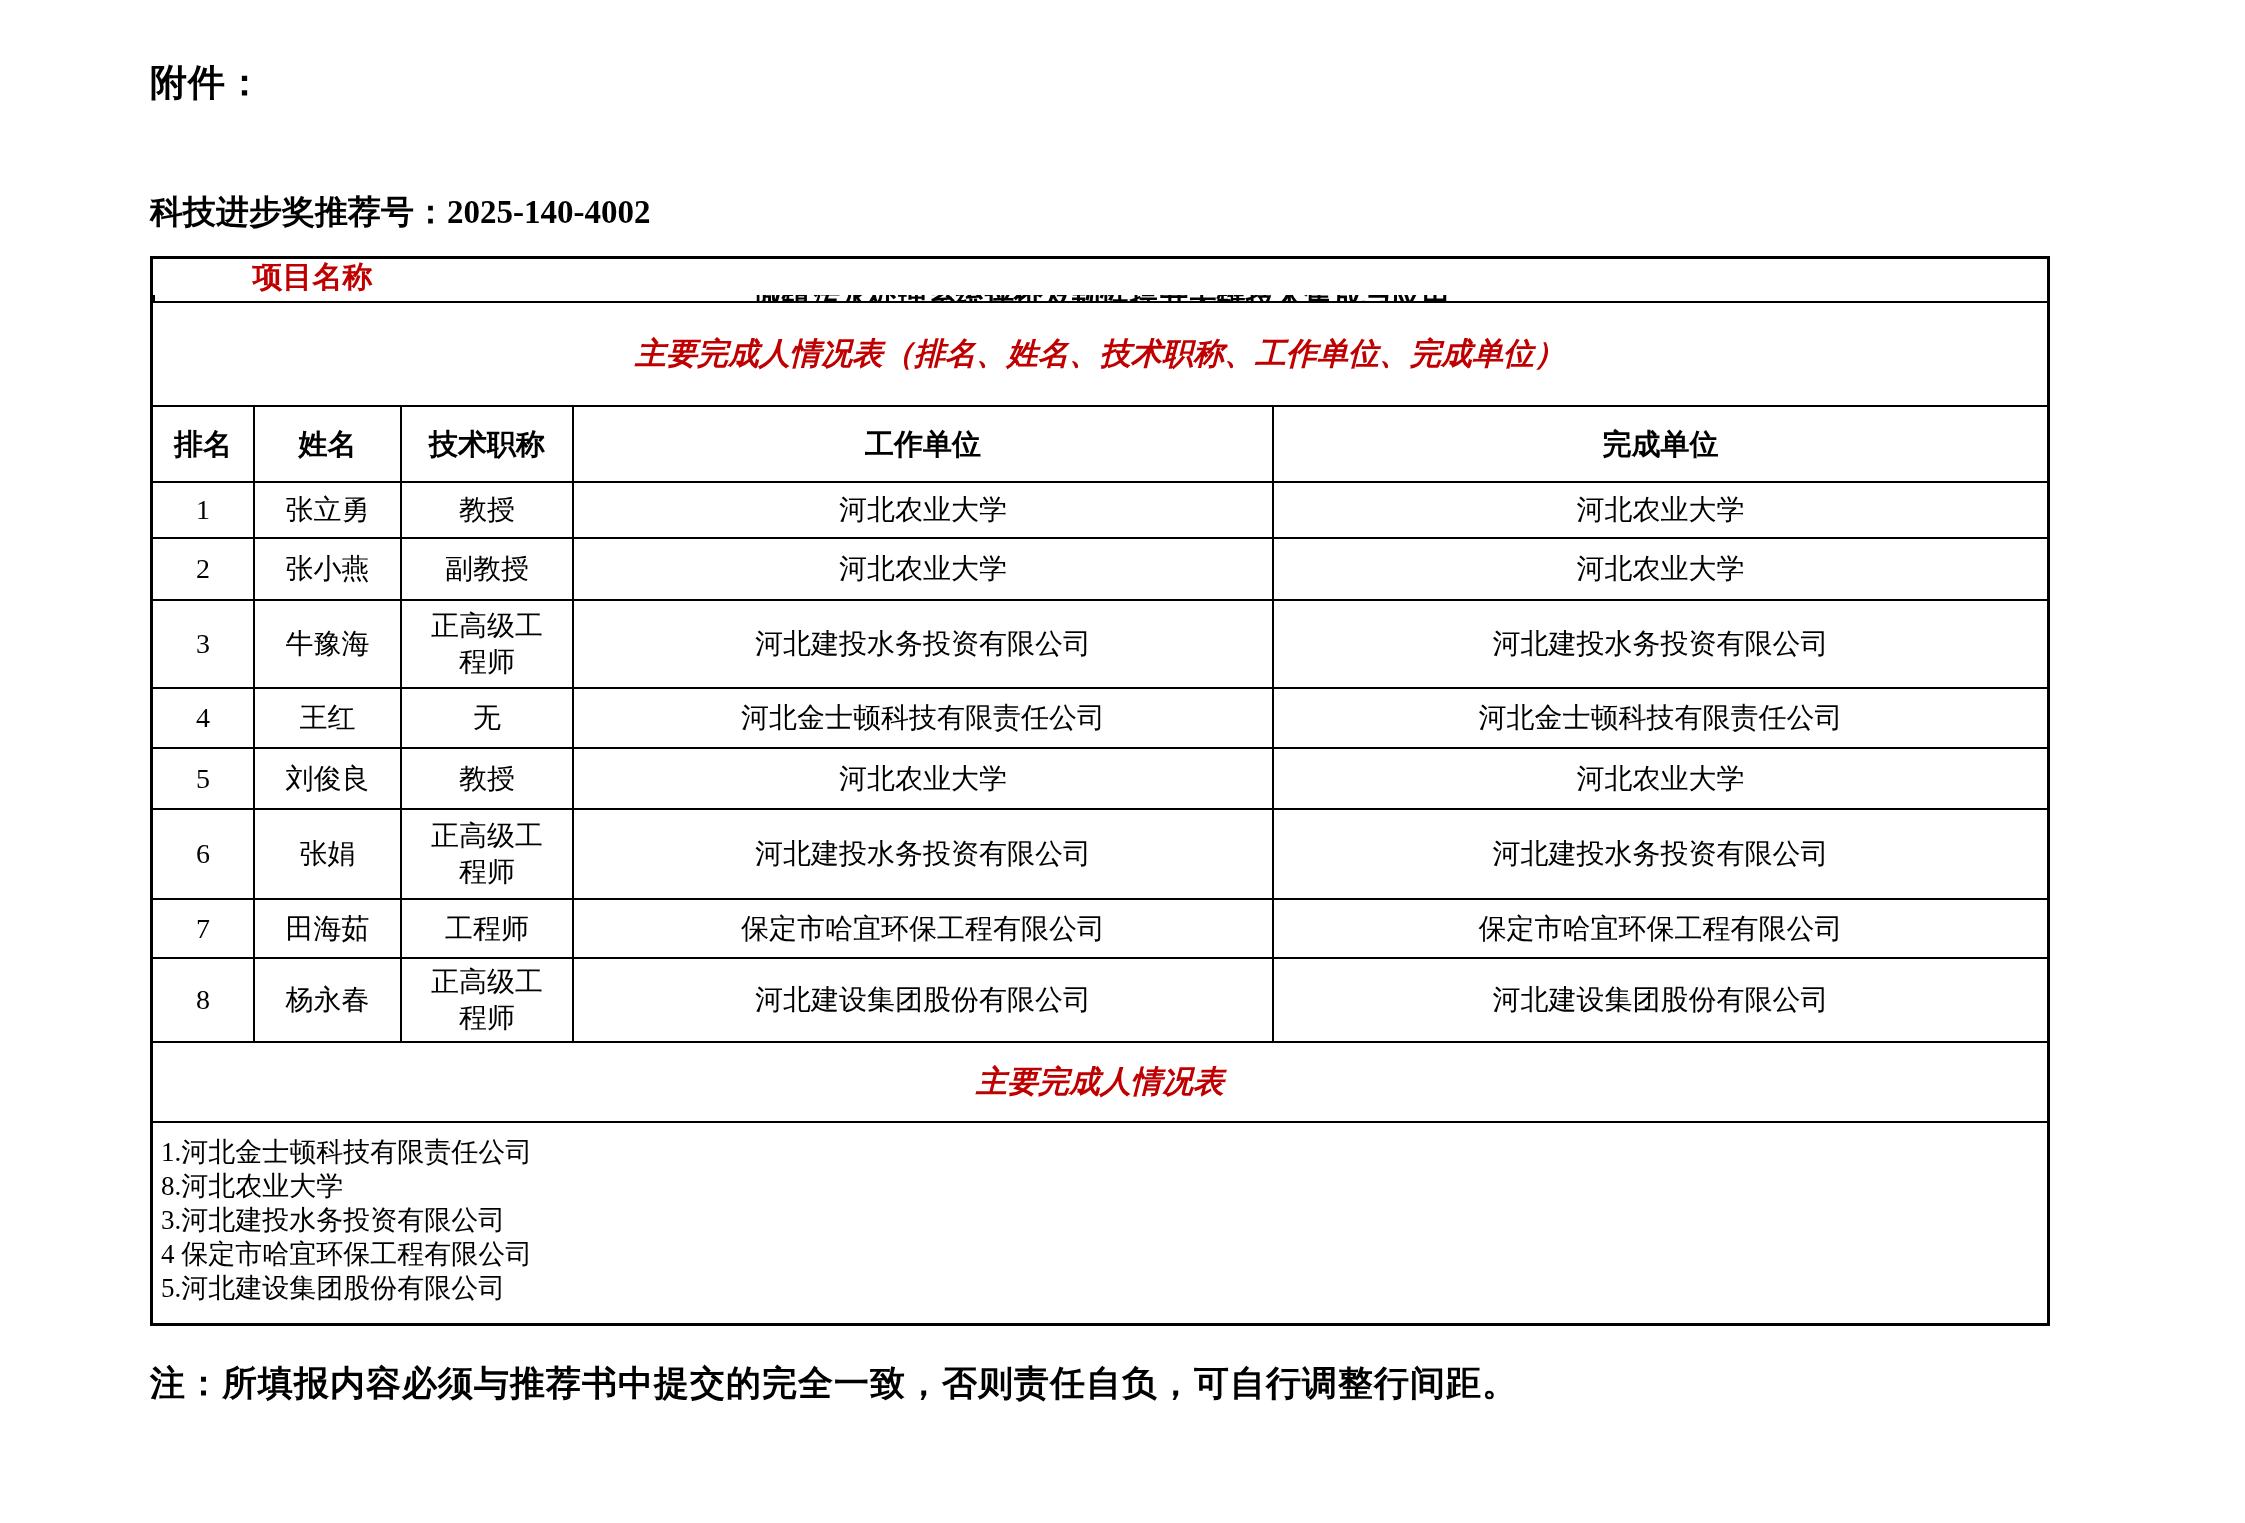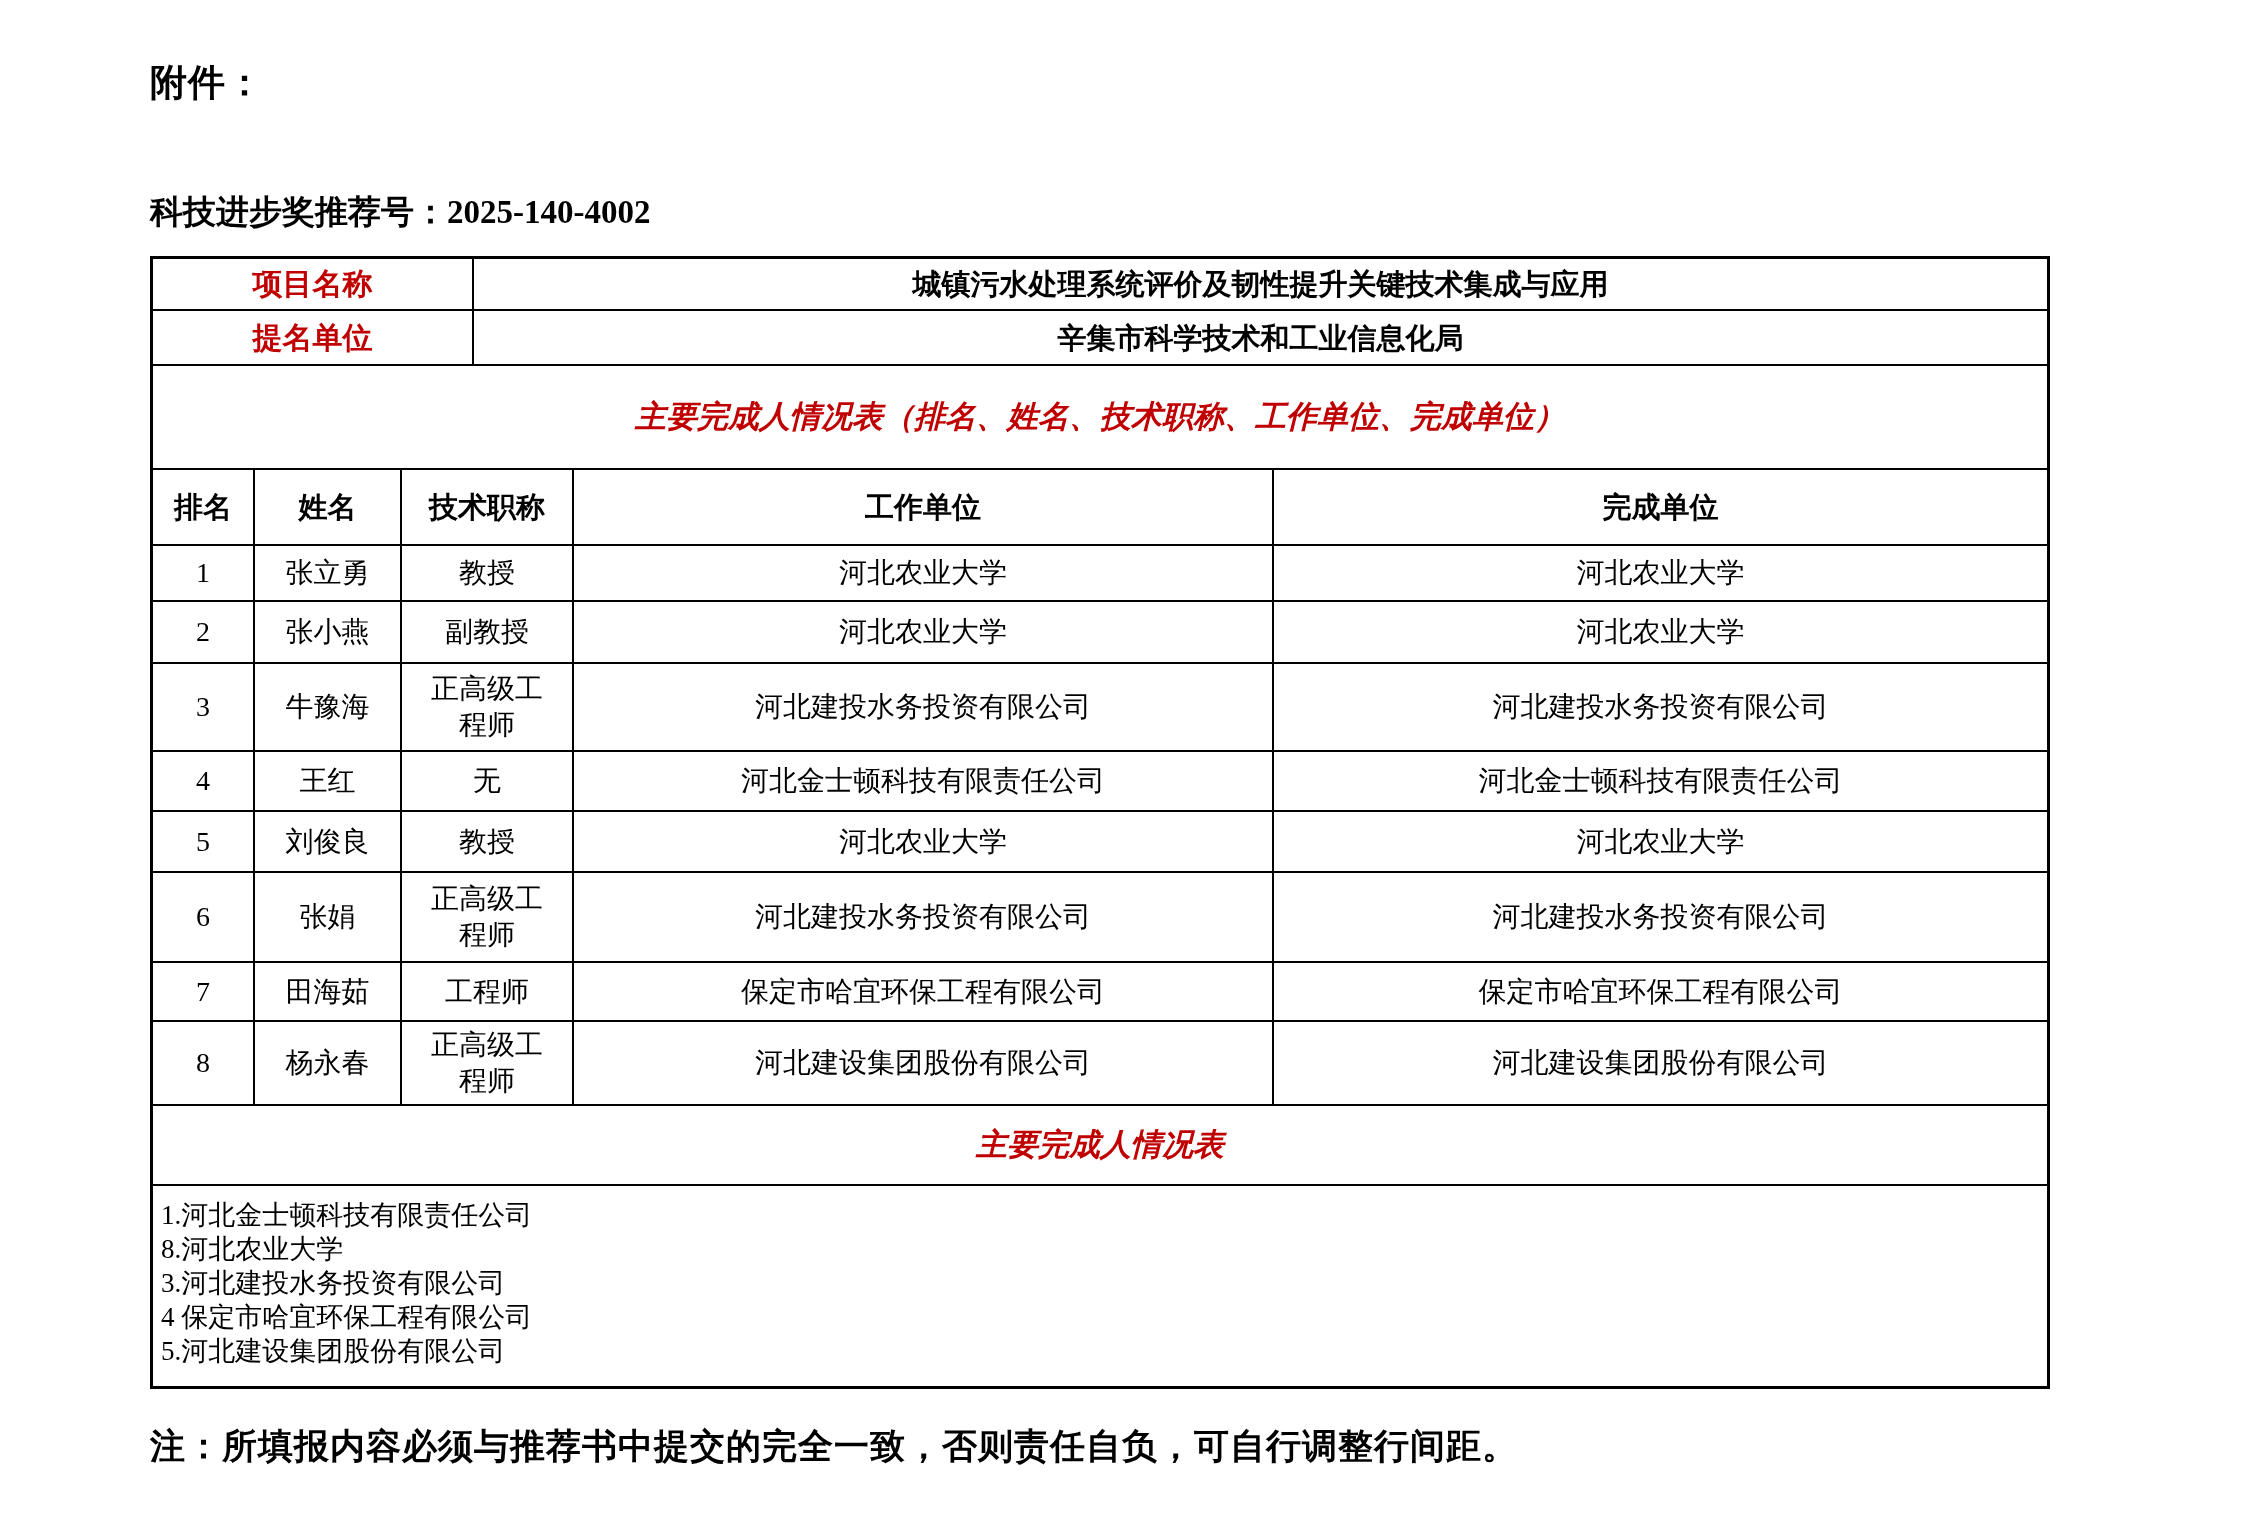--- a/index.html
+++ b/index.html
@@ -90,21 +90,21 @@
 
   .note {
     margin-top: 34px;
     font-size: 35px;
     font-weight: bold;
     font-family: "Liberation Sans", "DejaVu Sans", sans-serif;
     letter-spacing: 1px;
   }
 
   
-  .h-project   { height: 50px; }
+  .h-project   { height: 42px; flex-direction: column; }
   .h-nominator { height: 55px; }
   .h-title1    { height: 104px; }
   .h-header    { height: 76px; }
   .h-r1 { height: 56px; }
   .h-r2 { height: 62px; }
   .h-r3 { height: 88px; }
   .h-r4 { height: 60px; }
   .h-r5 { height: 61px; }
   .h-r6 { height: 90px; }
   .h-r7 { height: 59px; }
@@ -124,24 +124,20 @@
       <span>科技进步奖推荐号：</span><span class="rec-num">2025-140-4002</span>
     </div>
 
     <div class="tbl">
 
       <div class="row h-project">
         <div class="cell kv-label" style="color:#C00000">项目名称</div>
         <div class="cell kv-value">城镇污水处理系统评价及韧性提升关键技术集成与应用</div>
       </div>
 
-      <div class="row h-nominator">
-        <div class="cell kv-label" style="color:#C00000">提名单位</div>
-        <div class="cell kv-value">辛集市科学技术和工业信息化局</div>
-      </div>
 
       <div class="row h-title1">
         <div class="cell title-cell" style="color:#C00000">主要完成人情况表（排名、姓名、技术职称、工作单位、完成单位）</div>
       </div>
 
       <div class="row head h-header">
         <div class="cell c-rank">排名</div>
         <div class="cell c-name">姓名</div>
         <div class="cell c-title">技术职称</div>
         <div class="cell c-work">工作单位</div>

